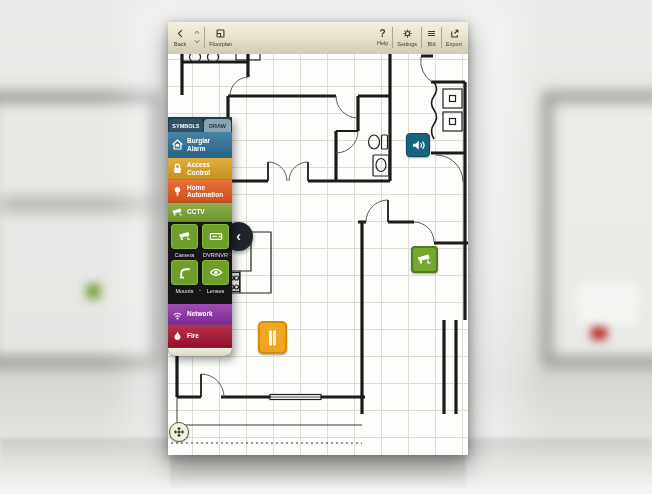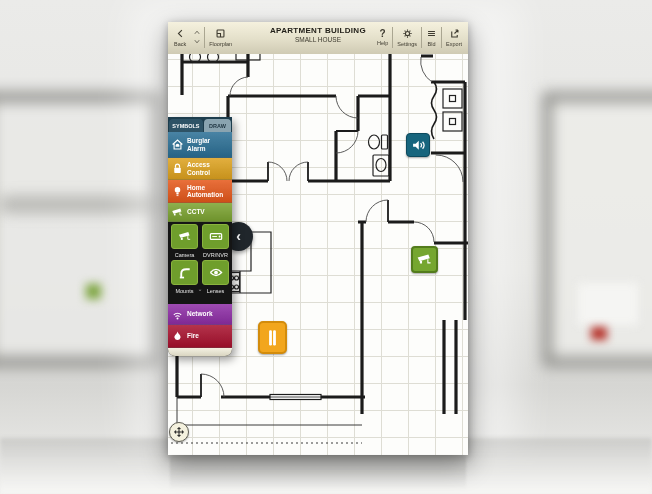--- a/index.html
+++ b/index.html
@@ -129,24 +129,20 @@
         <div class="tbtn">
           <span>
             <svg viewBox="0 0 16 16">
                 <rect x="3" y="3" width="10" height="10" rx="1"></rect>
                 <path d="M3,8 H8 V13"></path>
               </svg></span>
           <span>Floorplan</span>
         </div>
       </div>
 
-      <div class="tb-title">
-        <div class="t1">APARTMENT BUILDING</div>
-        <div class="t2">SMALL HOUSE</div>
-      </div>
 
       <div class="tb-group tb-right">
         <div class="tbtn">
           <span class="qmark">?</span>
           <span>Help</span>
         </div>
         <div class="tsep"></div>
         <div class="tbtn">
           <span>
             <svg viewBox="0 0 16 16">

